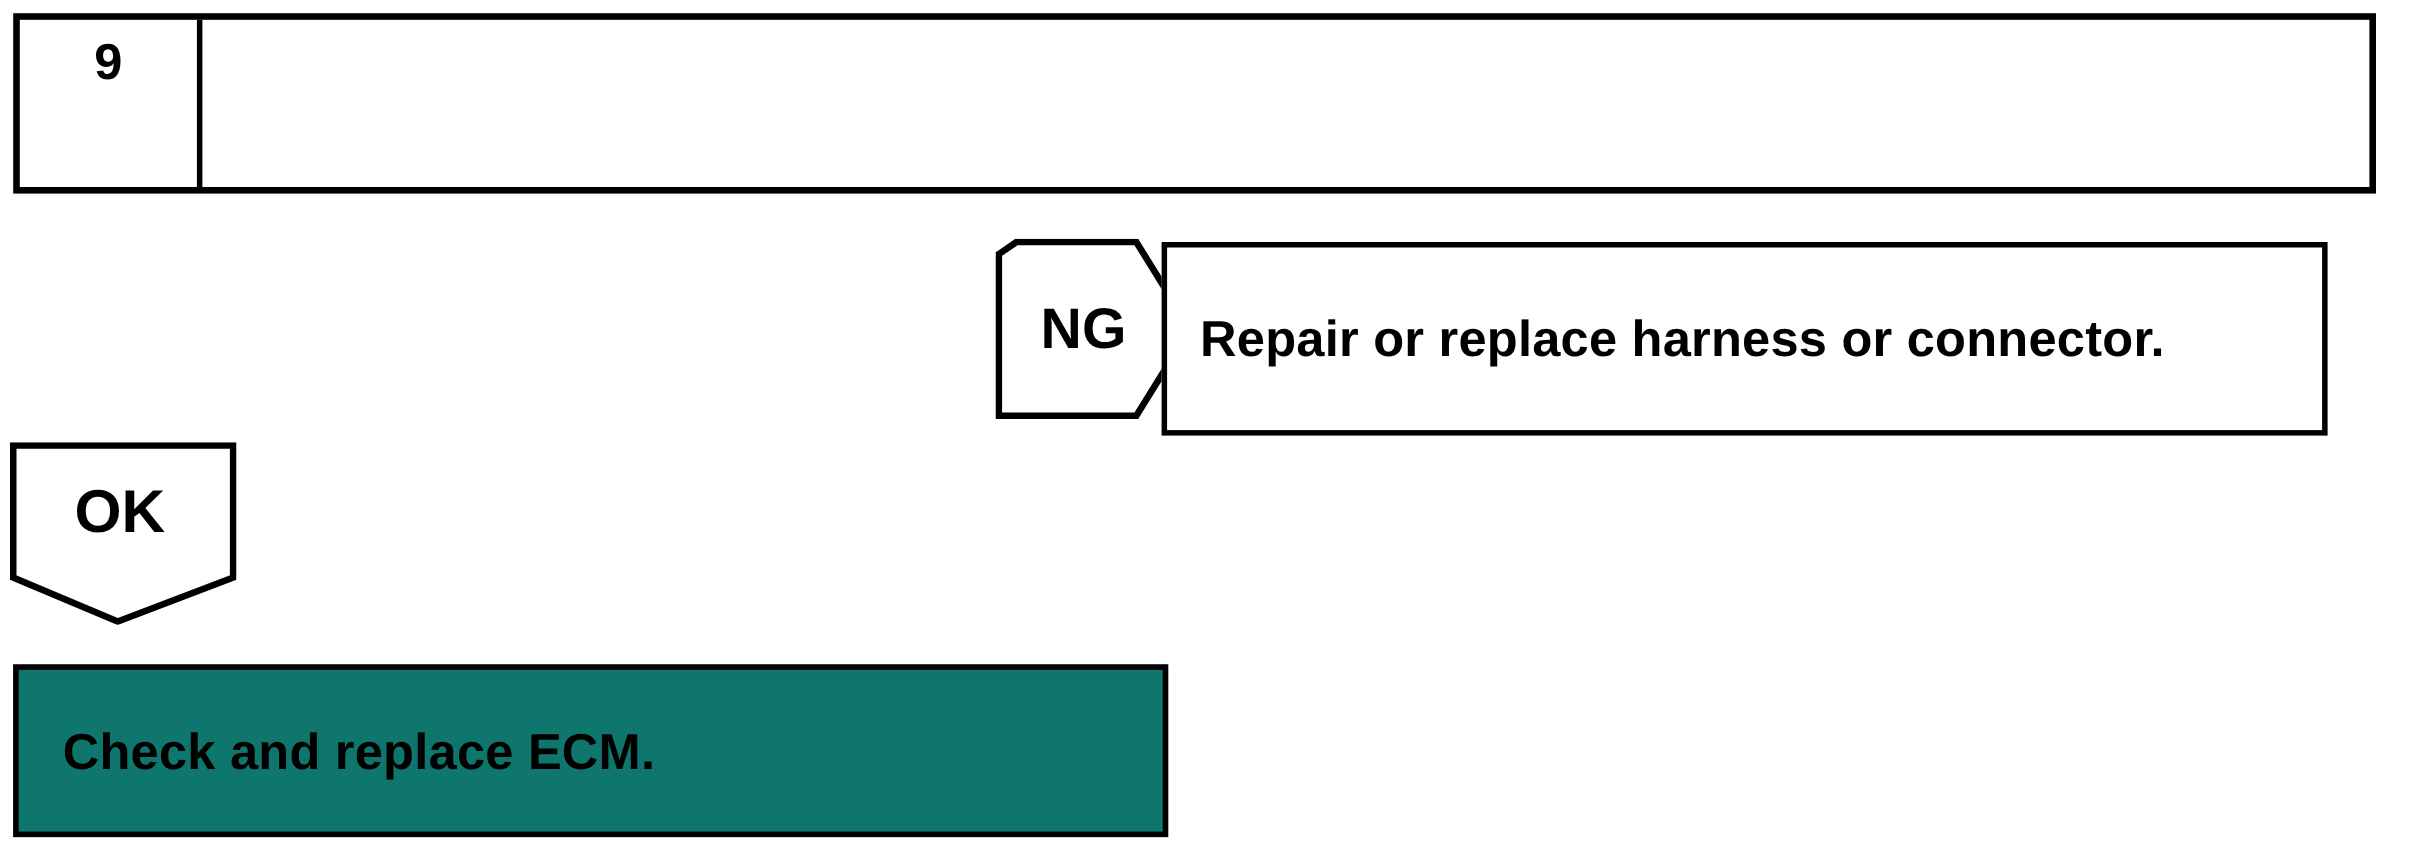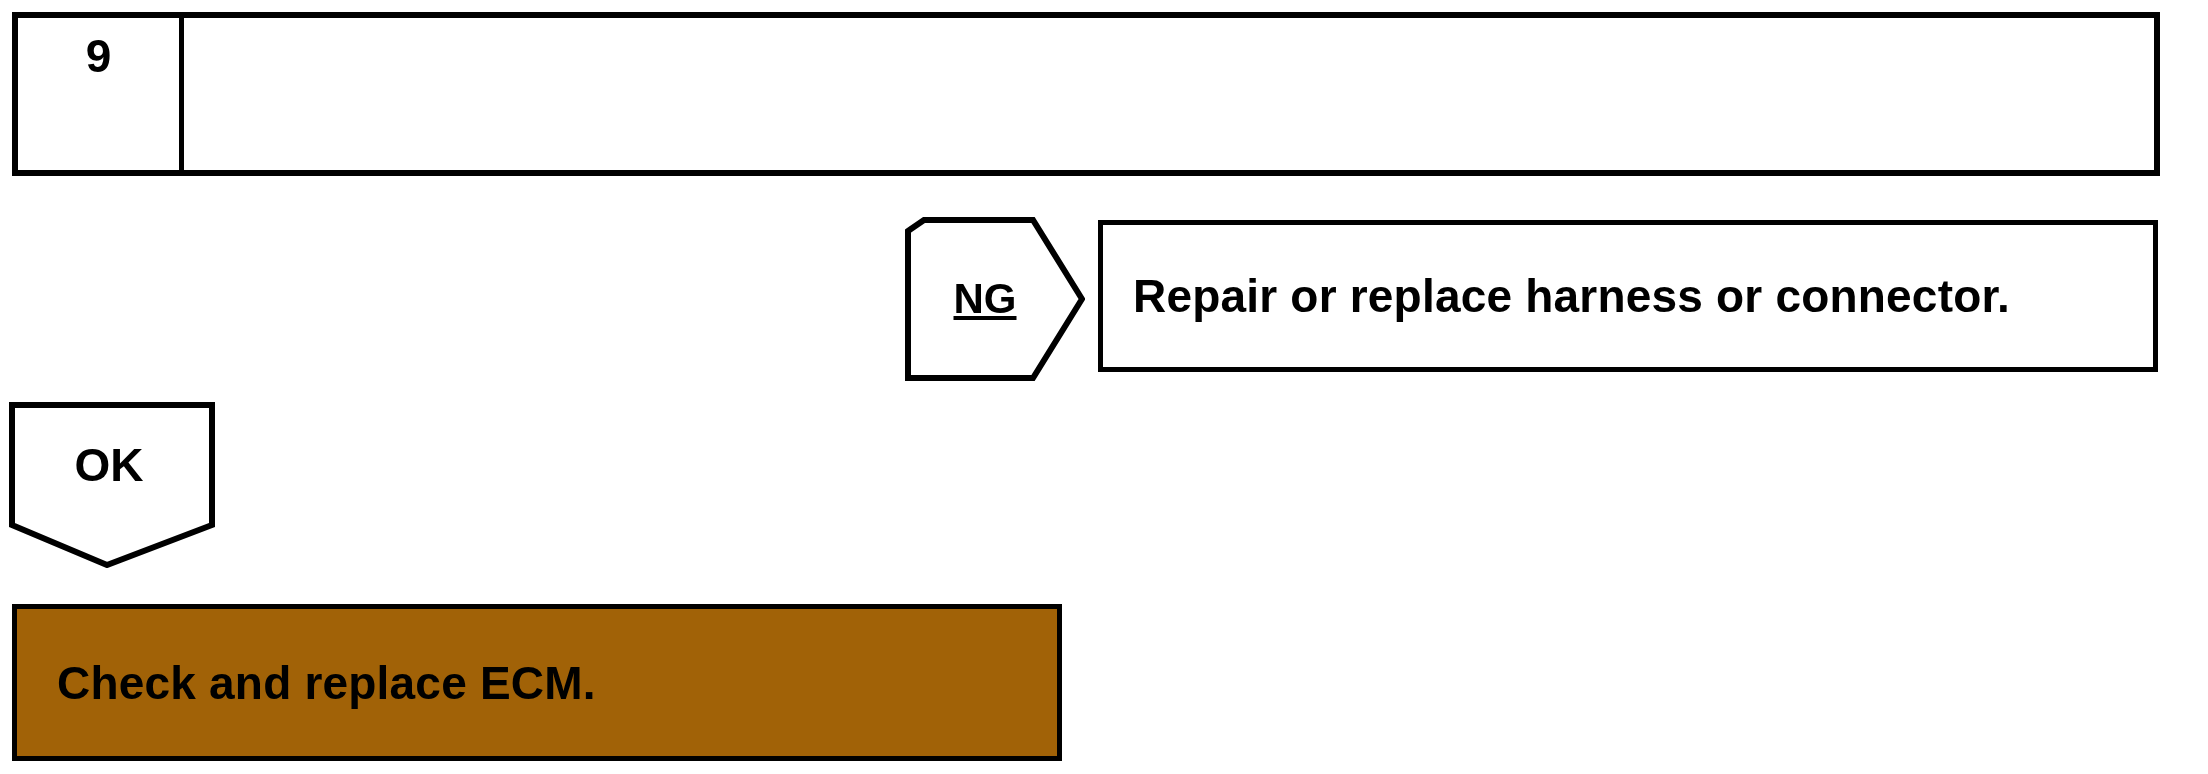--- a/index.html
+++ b/index.html
@@ -45,56 +45,55 @@
     letter-spacing: 0.2px;
   }
 
   
   #ng-connector { left: 905px; top: 217px; width: 180px; height: 164px; }
   #ng-connector svg { display: block; }
   #ng-label {
     left: 905px; top: 217px;
     width: 160px; height: 164px;
     display: flex; align-items: center; justify-content: center;
-    font-size: 42px;
-    text-decoration: underline;
+    font-size: 52px;
   }
 
   
   #repair-box {
-    left: 1098px; top: 220px;
-    width: 1060px; height: 152px;
+    left: 1056px; top: 220px;
+    width: 1060px; height: 176px;
     border: 5px solid #000;
     display: flex; align-items: center;
     padding-left: 30px;
     font-size: 46px;
     letter-spacing: 0.2px;
     background: #fff;
   }
 
   
   #ok-connector { left: 9px; top: 402px; width: 206px; height: 166px; }
   #ok-connector svg { display: block; }
   #ok-label {
     left: 9px; top: 402px;
     width: 200px; height: 126px;
     display: flex; align-items: center; justify-content: center;
-    font-size: 46px;
+    font-size: 55px;
   }
 
   
   #result-box {
     left: 12px; top: 604px;
     width: 1050px; height: 157px;
     border: 5px solid #000;
     display: flex; align-items: center;
     padding-left: 40px;
     font-size: 46px;
     letter-spacing: 0.2px;
-    background: #a16207;
+    background: #0f766e;
   }
 
   .shape { fill: #ffffff; stroke: #000000; stroke-width: 6; stroke-linejoin: miter; }
 </style>
 </head>
 <body>
 
 <div id="page">
 
   <div id="step-box" class="abs">

